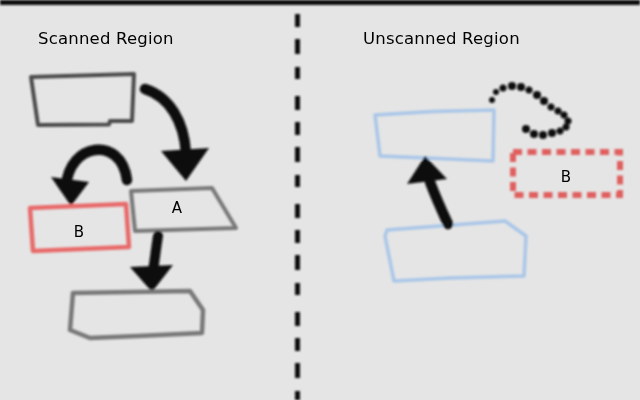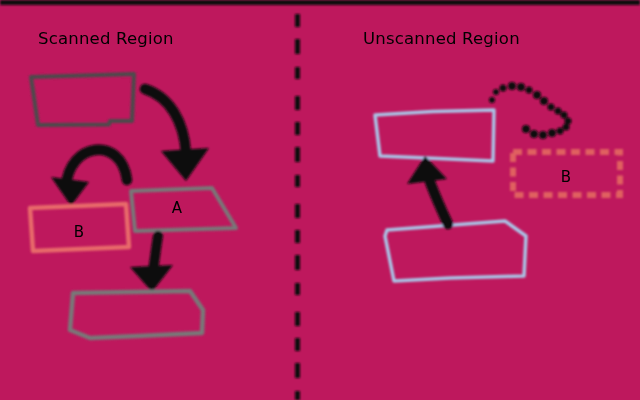--- a/index.html
+++ b/index.html
@@ -8,21 +8,21 @@
     background: #ffffff;
     width: 640px;
     height: 400px;
     overflow: hidden;
     font-family: "DejaVu Sans", "Liberation Sans", sans-serif;
   }
   .stage {
     position: relative;
     width: 640px;
     height: 400px;
-    background: #be185d;
+    background: #e5e5e5;
   }
   svg { display: block; }
   .title-text {
     font-family: "DejaVu Sans", "Liberation Sans", sans-serif;
     font-size: 16.5px;
     letter-spacing: 0.2px;
   }
   .label-text {
     font-family: "DejaVu Sans", "Liberation Sans", sans-serif;
     font-size: 15px;

